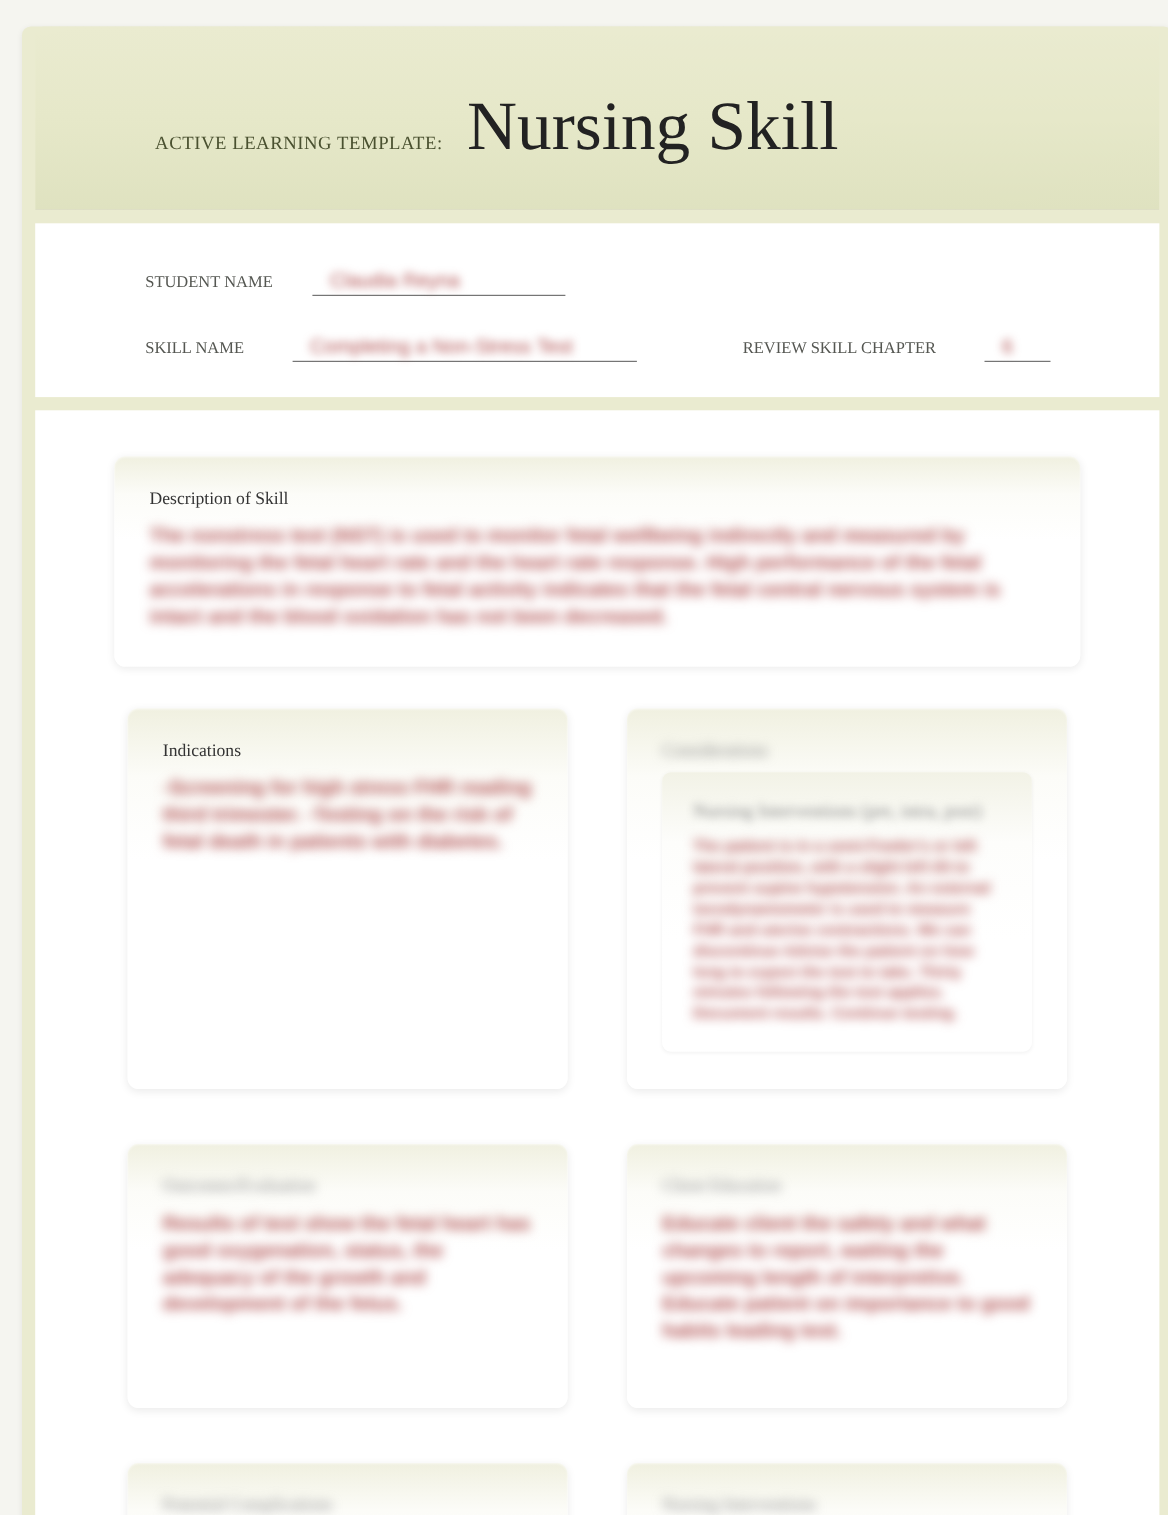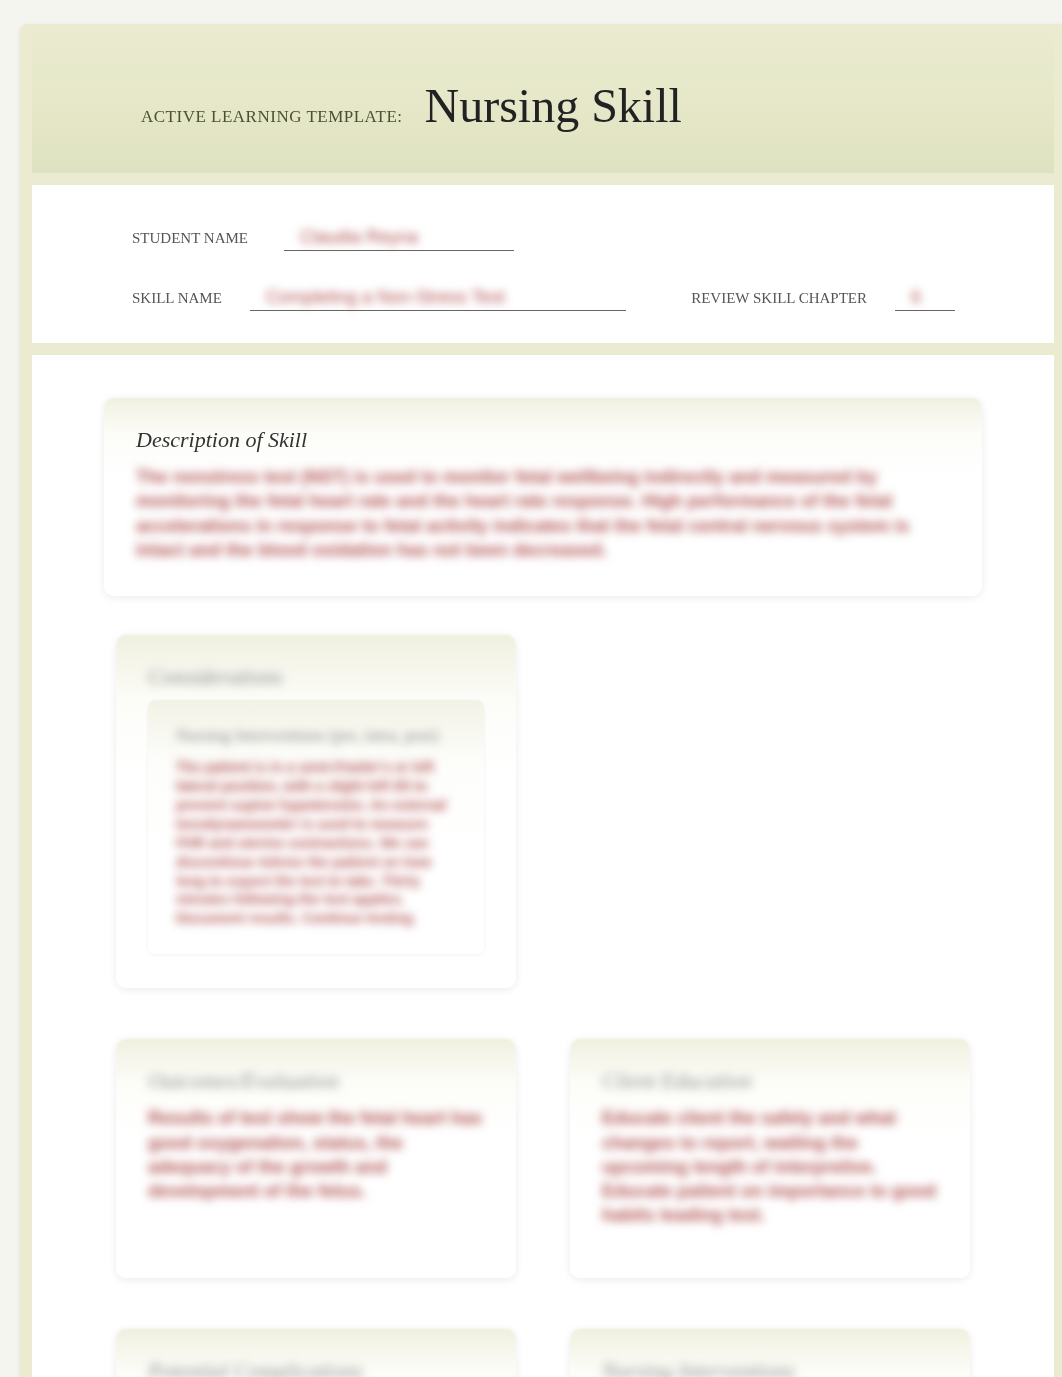--- a/index.html
+++ b/index.html
@@ -28,21 +28,21 @@
       align-items: baseline;
       gap: 4px;
     }
     .template-label {
       font-size: 17px;
       letter-spacing: 0.5px;
       color: #4a5130;
       font-family: Georgia, serif;
     }
     .main-title {
-      font-size: 48px;
+      font-size: 63px;
       font-weight: normal;
       color: #222;
       margin-left: 6px;
     }
     .info-area {
       background: #fff;
       padding: 18px 75px 8px 76px;
     }
     .info-row {
       display: flex;
@@ -68,38 +68,37 @@
     .blur-red {
       color: #b05050;
       filter: blur(4px);
       font-size: 18px;
       font-weight: 500;
       font-family: Arial, sans-serif;
     }
     .row2 {
       display: flex;
       align-items: baseline;
-      gap: 4px;
+      gap: 20px;
     }
     .cards-area {
       background: #fff;
       padding: 30px 60px 50px 60px;
     }
     .card {
       background: linear-gradient(to bottom, #f0f0e0 0%, #fcfcf8 18%, #ffffff 40%);
       border-radius: 10px;
       box-shadow: 0 2px 8px rgba(0,0,0,0.08), inset 0 1px 2px rgba(255,255,255,0.6);
       padding: 18px 20px 22px 20px;
     }
     .card-title {
-      font-size: 22px;
+      font-size: 16px;
       color: #333;
       font-family: Georgia, serif;
       margin-bottom: 10px;
-      font-style: italic;
     }
     .card-title.blurred {
       filter: blur(5px);
       color: #888;
     }
     .card-body {
       filter: blur(5px);
       color: #b05050;
       font-size: 18px;
       font-family: Arial, sans-serif;
@@ -170,20 +169,25 @@
 
   <div class="cards-area">
 
     <div class="card desc-card">
       <div class="card-title">Description of Skill</div>
       <div class="card-body">The nonstress test (NST) is used to monitor fetal wellbeing indirectly and measured by monitoring the fetal heart rate and the heart rate response. High performance of the fetal accelerations in response to fetal activity indicates that the fetal central nervous system is intact and the blood oxidation has not been decreased.</div>
     </div>
 
     <div class="two-col">
       <div class="card col-card">
+        <div class="card-title">Indications</div>
+        <div class="card-body">-Screening for high stress FHR reading third trimester.
+-Testing on the risk of fetal death in patients with diabetes.</div>
+      </div>
+      <div class="card col-card">
         <div class="card-title blurred">Considerations</div>
         <div class="nested-card">
           <div class="nested-title">Nursing Interventions (pre, intra, post)</div>
           <div class="card-body" style="font-size:14px">The patient is in a semi-Fowler's or left lateral position, with a slight left tilt to prevent supine hypotension. An external tocodynamometer is used to measure FHR and uterine contractions. We can discontinue Advise the patient on how long to expect the test to take. Thirty minutes following the test applies. Document results. Continue testing.</div>
         </div>
       </div>
     </div>
 
     <div class="two-col">
       <div class="card col-card tall">

